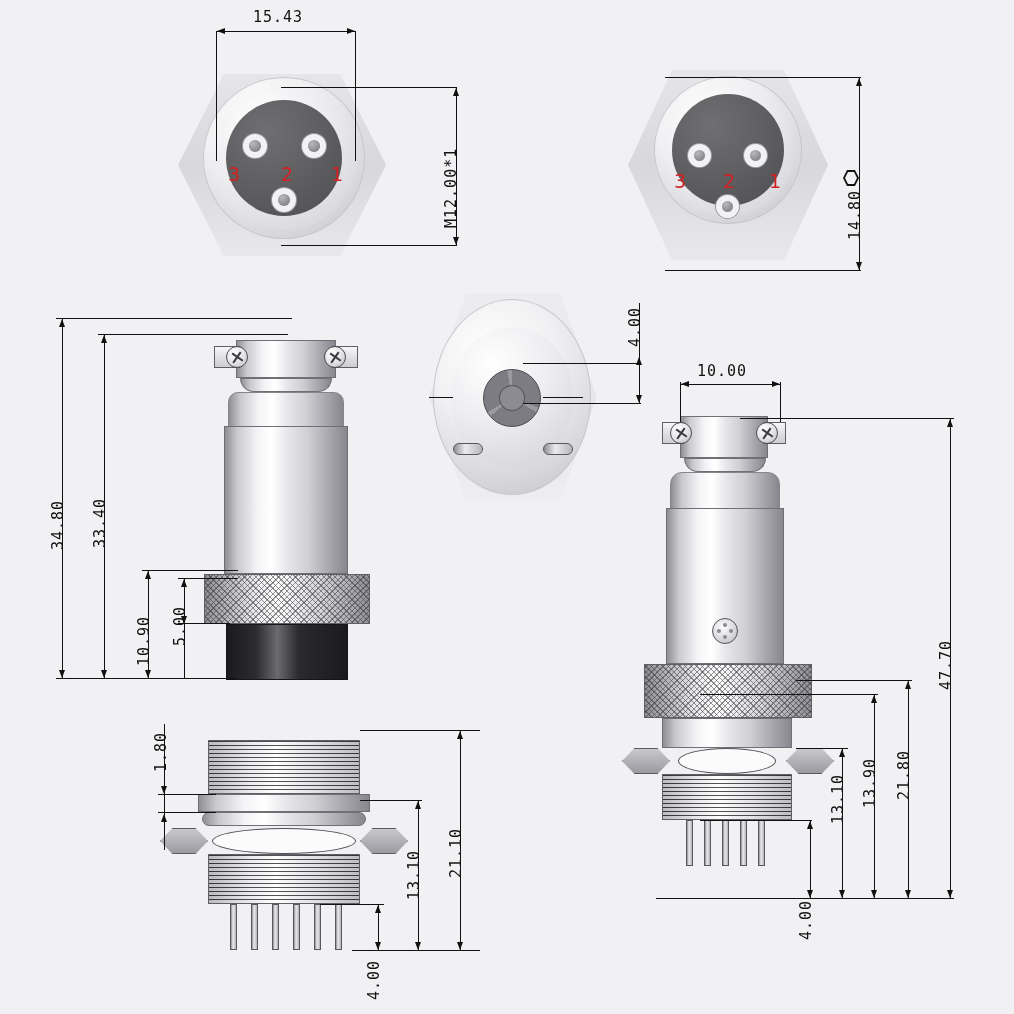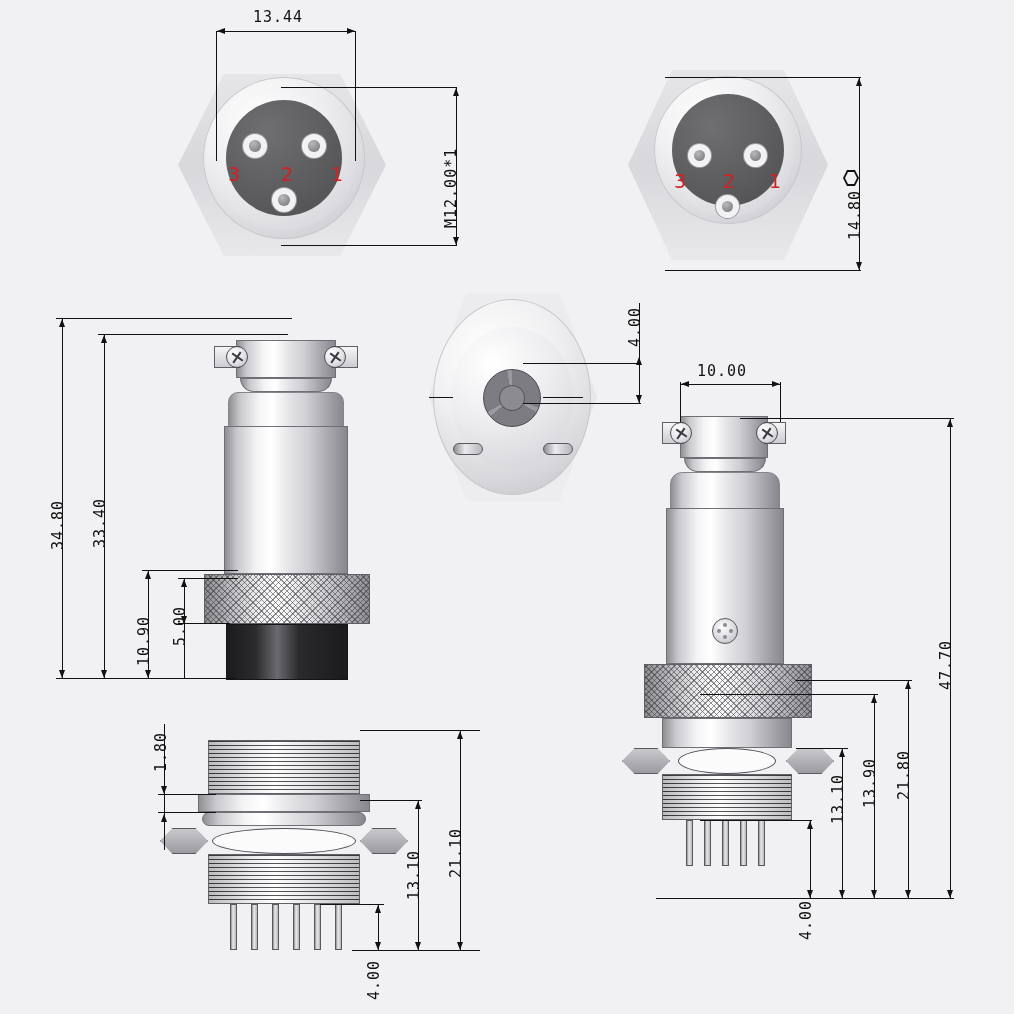--- a/index.html
+++ b/index.html
@@ -236,21 +236,21 @@
 
     <div class="pinnum" style="left:228px;top:165px;">3</div>
     <div class="pinnum" style="left:281px;top:165px;">2</div>
     <div class="pinnum" style="left:331px;top:165px;">1</div>
 
     <div class="ln vline" style="left:216px;top:31px;height:130px;"></div>
     <div class="ln vline" style="left:355px;top:31px;height:130px;"></div>
     <div class="ln hline" style="left:216px;top:31px;width:140px;"></div>
     <div class="ah ah-l" style="left:217px;top:28px;"></div>
     <div class="ah ah-r" style="left:347px;top:28px;"></div>
-    <div class="dimtxt" style="left:253px;top:8px;">13.44</div>
+    <div class="dimtxt" style="left:253px;top:8px;">15.43</div>
 
     <div class="ln hline" style="left:281px;top:87px;width:176px;"></div>
     <div class="ln hline" style="left:281px;top:245px;width:176px;"></div>
     <div class="ln vline" style="left:456px;top:87px;height:158px;"></div>
     <div class="ah ah-u" style="left:453px;top:88px;"></div>
     <div class="ah ah-d" style="left:453px;top:237px;"></div>
     <div class="dimtxt vert" style="left:442px;top:228px;">M12.00*1</div>
   </div>
 
   <div class="view" style="left:610px;top:0;width:404px;height:300px;">

